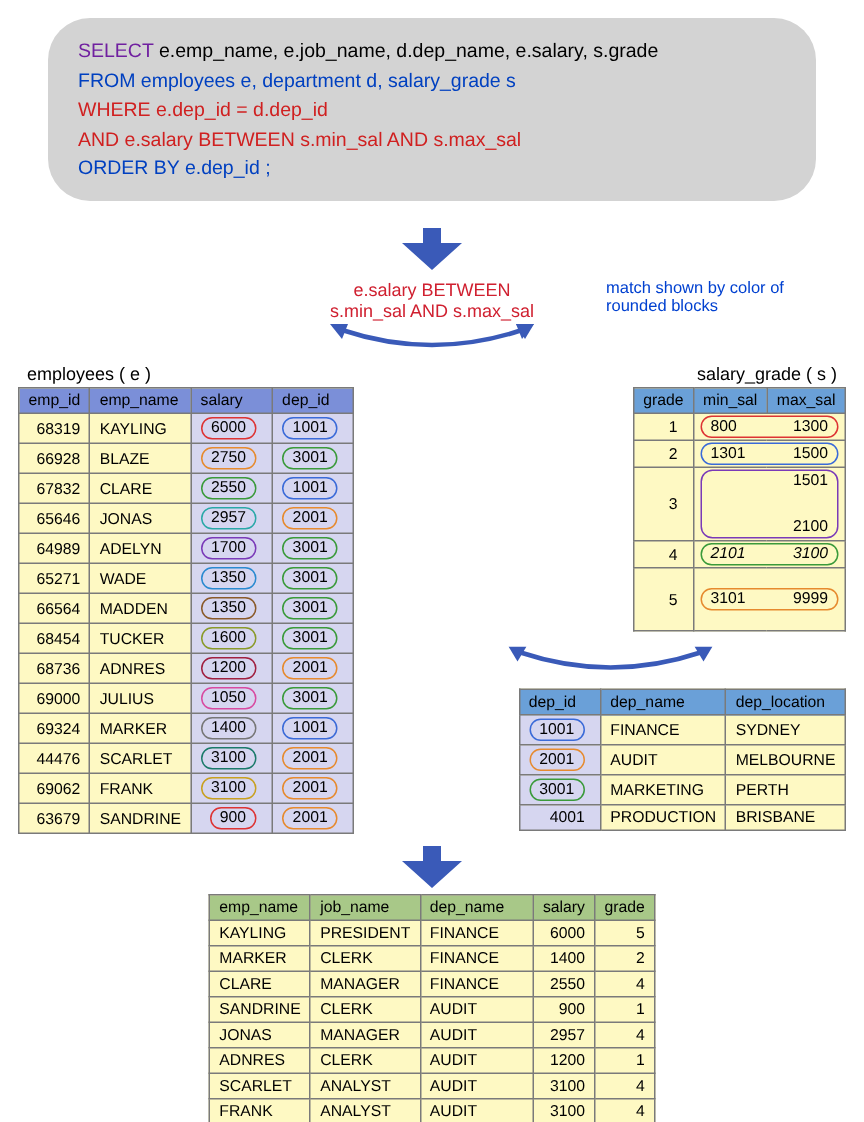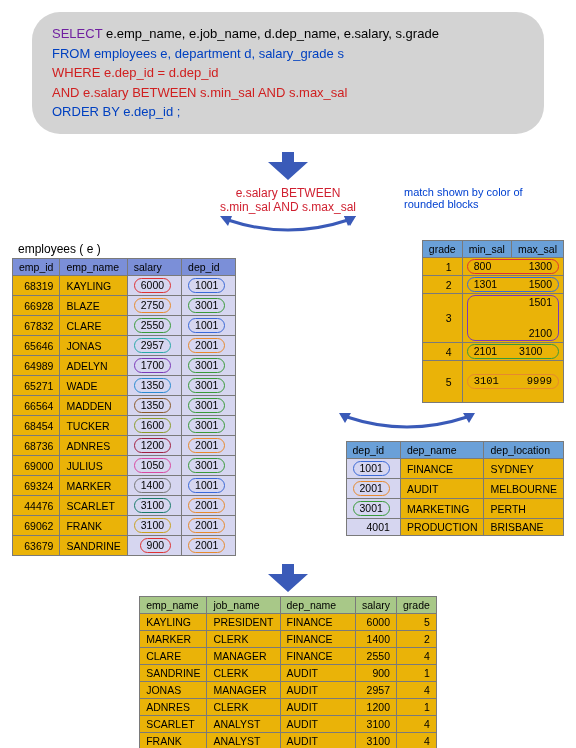--- a/index.html
+++ b/index.html
@@ -39,21 +39,21 @@
   .section-mid { position:relative; }
   .tables-row {
     display: flex;
     gap: 14px;
     align-items: flex-start;
     margin-top: 4px;
   }
   .table-label { font-size: 12px; margin: 2px 0 2px 6px; }
   table {
     border-collapse: collapse;
-    background: #eab308;
+    background: #fef9c3;
   }
   th, td {
     border: 1px solid #7a7a7a;
     padding: 2px 6px;
     font-size: 10.5px;
     text-align: left;
     white-space: nowrap;
   }
   th { font-weight: normal; }
   .hdr-purple { background: #7b8fd8; color:#000; }
@@ -240,20 +240,21 @@
               <td class="col-highlight"><span class="pill c-red">900</span></td>
               <td class="col-highlight"><span class="pill c-orange">2001</span></td>
             </tr>
           </tbody>
       </table>
     </div>
 
     <div class="right-stack">
 
       <div>
+        <div class="table-label right-align-label">salary_grade ( s )</div>
         <table class="grade-table" id="grade-table" style="margin-left:auto;">
           <thead>
               <tr>
             <th class="hdr-blue">grade</th>
             <th class="hdr-blue">min_sal</th>
             <th class="hdr-blue">max_sal</th>
           </tr>
             </thead>
           <tbody>
               <tr>
@@ -279,29 +280,29 @@
                 <td colspan="2" style="padding:1px 4px;">
                   <span class="pill c-purple" style="display:flex;justify-content:space-between;gap:18px;flex-direction:column;">
                     <span>1501</span>
                     <span>2100</span>
                   </span>
                 </td>
               </tr>
               <tr>
                 <td>4</td>
                 <td colspan="2" style="padding:1px 4px;">
-                  <span class="pill c-green" style="display:flex;justify-content:flex-start;gap:22px;">
+                  <span class="pill c-green" style="display:flex;justify-content:space-between;gap:22px;font-style:italic;">
                     <span>2101</span>
                     <span>3100</span>
                   </span>
                 </td>
               </tr>
               <tr>
                 <td>5</td>
-                <td colspan="2" style="padding:13px 4px;font-family:Liberation Mono, monospace;">
+                <td colspan="2" style="padding:13px 4px;">
                   <span class="pill c-orange" style="display:flex;justify-content:space-between;gap:18px;">
                     <span>3101</span>
                     <span>9999</span>
                   </span>
                 </td>
               </tr>
             </tbody>
         </table>
       </div>
 

